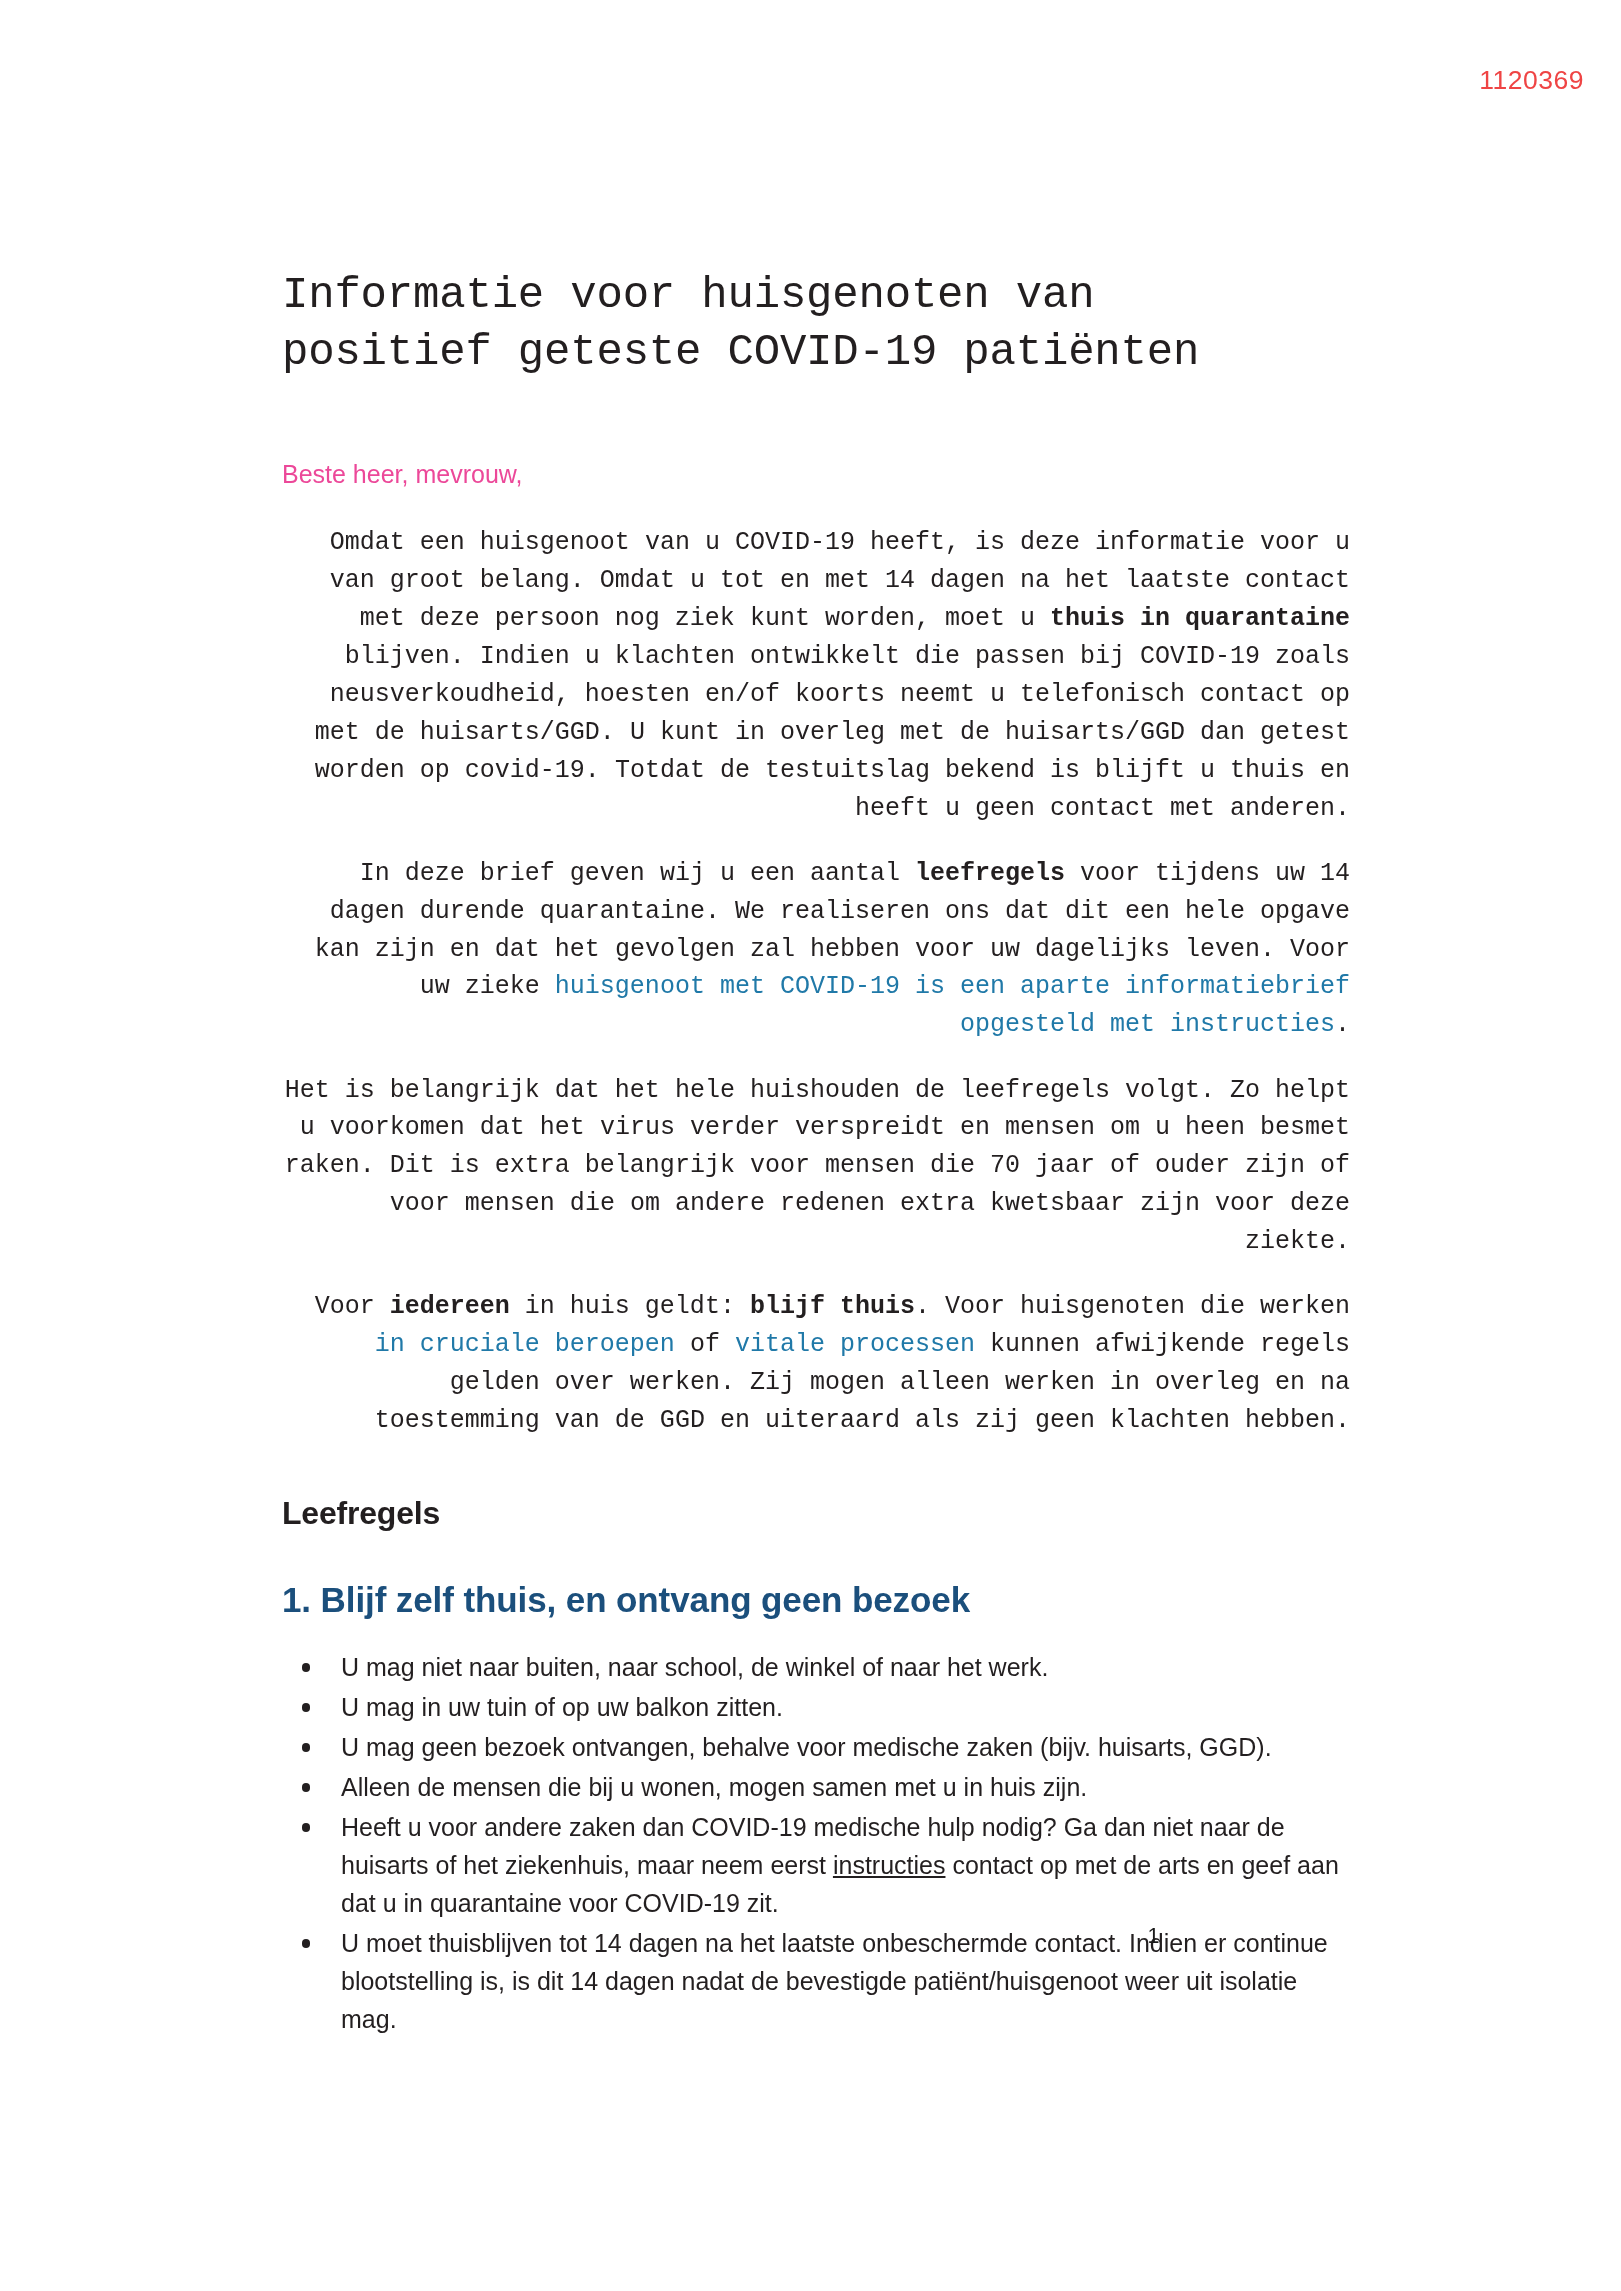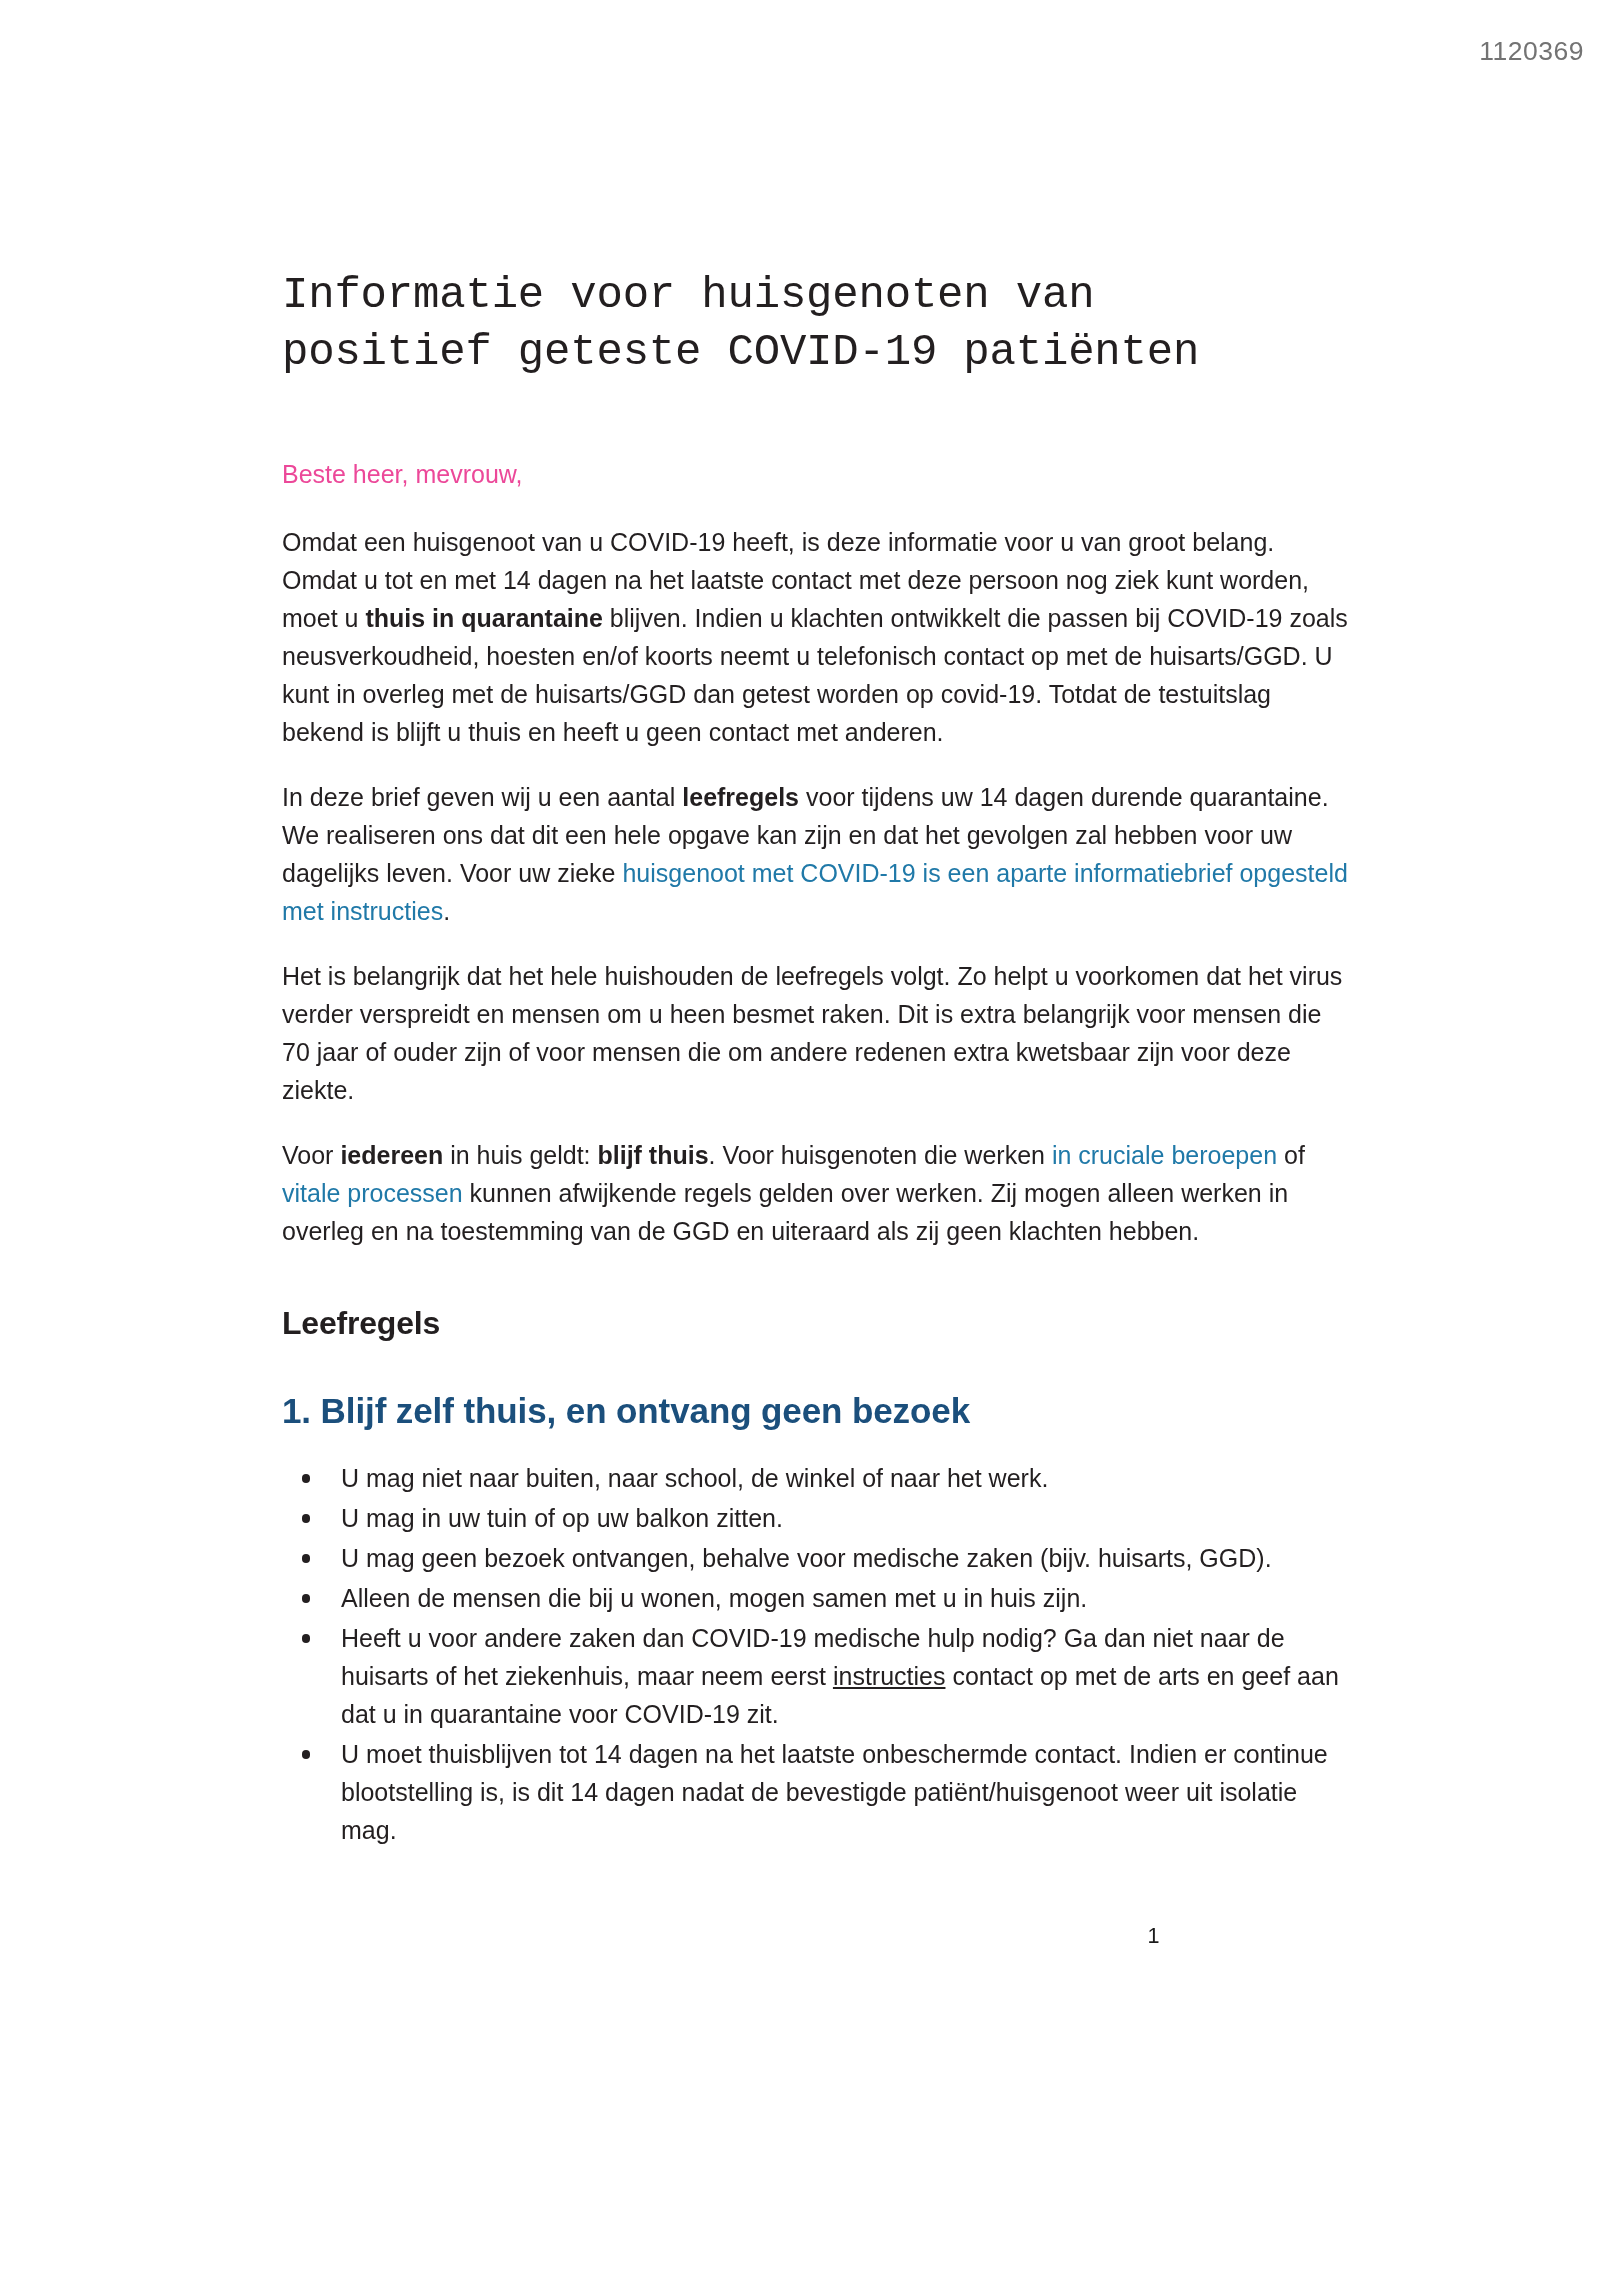--- a/index.html
+++ b/index.html
@@ -18,25 +18,25 @@
     width: 1621px;
     height: 2292px;
     background: #ffffff;
     box-sizing: border-box;
     overflow: hidden;
   }
 
   
   .doc-header {
     position: absolute;
-    top: 36px;
+    top: 65px;
     right: 37px;
     font-size: 26.5px;
     line-height: 1.2;
-    color: #737373;
+    color: #ef4444;
     letter-spacing: 0.5px;
     text-align: left;
   }
 
   
   .content {
     position: absolute;
     left: 282px;
     top: 267px;
     width: 1068px;
@@ -58,21 +58,22 @@
     font-size: 25px;
     line-height: 1.52;
     color: #ec4899;
   }
 
   p.body-par {
     margin: 27.4px 0 0 0;
     font-size: 25px;
     line-height: 1.515;
     color: #231f20;
-    text-align: left;
+    text-align: right;
+    font-family: Liberation Mono, monospace;
   }
 
   p.body-par.first-par { margin-top: 31px; }
 
   strong.b { font-weight: 700; }
   span.lnk { color: #2079a8; }
   span.underline { text-decoration: underline; }
 
   h2.section-heading {
     margin: 53px 0 0 0;

